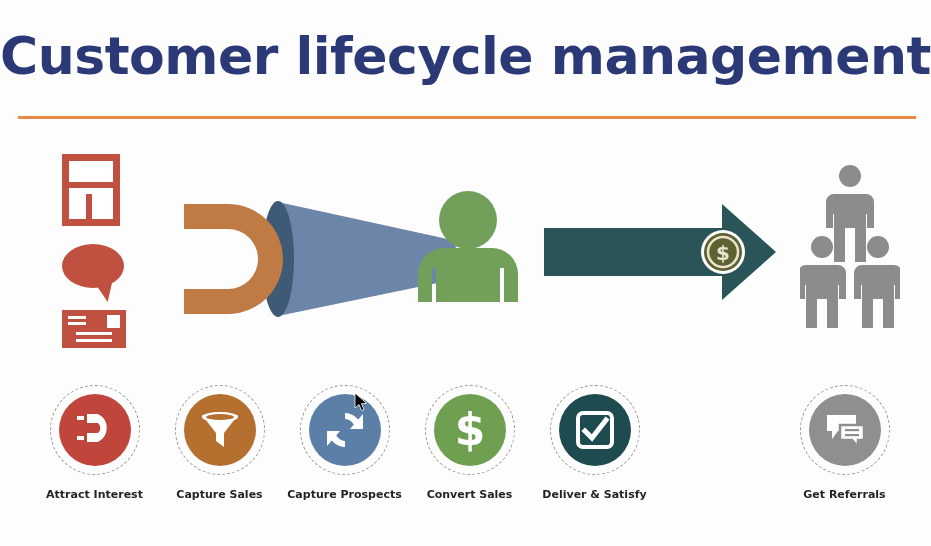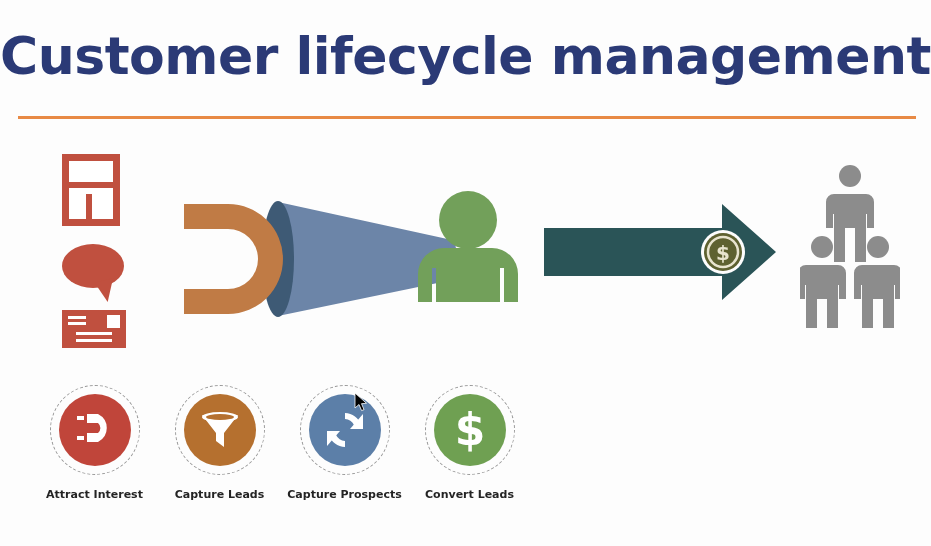--- a/index.html
+++ b/index.html
@@ -253,21 +253,21 @@
 
   <div class="cycle-node" style="left:163px">
     <div class="node-ring"></div>
     <div class="node-disc" style="background:#B5702F">
       <svg width="44" height="42" viewBox="0 0 44 42">
         <path d="M4 6 L40 6 L26 24 L26 38 L18 32 L18 24 Z" fill="#ffffff"></path>
         <ellipse cx="22" cy="8" rx="18" ry="5" fill="#ffffff"></ellipse>
         <ellipse cx="22" cy="8" rx="14" ry="3" fill="#B5702F"></ellipse>
       </svg>
     </div>
-    <div class="node-label">Capture Leads</div>
+    <div class="node-label">Capture Sales</div>
   </div>
 
   <div class="cycle-node" style="left:288px">
     <div class="node-ring"></div>
     <div class="node-disc" style="background:#5C7FA8">
       <svg width="44" height="44" viewBox="0 0 44 44">
         <g fill="#ffffff">
           <path d="M22 5 A17 17 0 0 1 38 17 L31 17 A11 11 0 0 0 22 11 Z"></path>
           <path d="M40 6 L40 21 L27 21 Z"></path>
           <path d="M22 39 A17 17 0 0 1 6 27 L13 27 A11 11 0 0 0 22 33 Z"></path>
@@ -278,22 +278,46 @@
     <div class="node-label">Capture Prospects</div>
   </div>
 
   <div class="cycle-node" style="left:413px">
     <div class="node-ring"></div>
     <div class="node-disc" style="background:#6FA052">
       <svg width="44" height="48" viewBox="0 0 44 48">
         <text x="22" y="39" text-anchor="middle" font-family="DejaVu Sans, sans-serif" font-size="44" font-weight="bold" fill="#ffffff">$</text>
       </svg>
     </div>
-    <div class="node-label">Convert Leads</div>
-  </div>
-
-
-
+    <div class="node-label">Convert Sales</div>
+  </div>
+
+  <div class="cycle-node" style="left:538px">
+    <div class="node-ring"></div>
+    <div class="node-disc" style="background:#1E4B4F">
+      <svg width="44" height="44" viewBox="0 0 44 44">
+        <rect x="5" y="5" width="34" height="34" rx="5" fill="none" stroke="#ffffff" stroke-width="4"></rect>
+        <path d="M12 23 L19 30 L33 12" fill="none" stroke="#ffffff" stroke-width="5" stroke-linecap="square"></path>
+      </svg>
+    </div>
+    <div class="node-label">Deliver &amp; Satisfy</div>
+  </div>
+
+
+  <div class="cycle-node" style="left:788px">
+    <div class="node-ring"></div>
+    <div class="node-disc" style="background:#8F8F8F">
+      <svg width="46" height="42" viewBox="0 0 46 42">
+        <path d="M5 6 L34 6 L34 22 L16 22 L10 30 L10 22 L5 22 Z" fill="#ffffff"></path>
+        <path d="M18 16 L42 16 L42 31 L36 31 L36 38 L30 31 L18 31 Z" fill="#ffffff" stroke="#8F8F8F" stroke-width="2.5"></path>
+        <g fill="#8F8F8F">
+          <rect x="23" y="20" width="14" height="2.2"></rect>
+          <rect x="23" y="25" width="14" height="2.2"></rect>
+        </g>
+      </svg>
+    </div>
+    <div class="node-label">Get Referrals</div>
+  </div>
 </div>
 
 <svg id="mouse-cursor" viewBox="0 0 14 20">
   <path d="M1 1 L1 16 L5 12.5 L7.6 18.6 L10 17.6 L7.5 11.7 L12.5 11.3 Z" fill="#000000" stroke="#ffffff" stroke-width="0.8"></path>
 </svg>
 
 </body></html>

